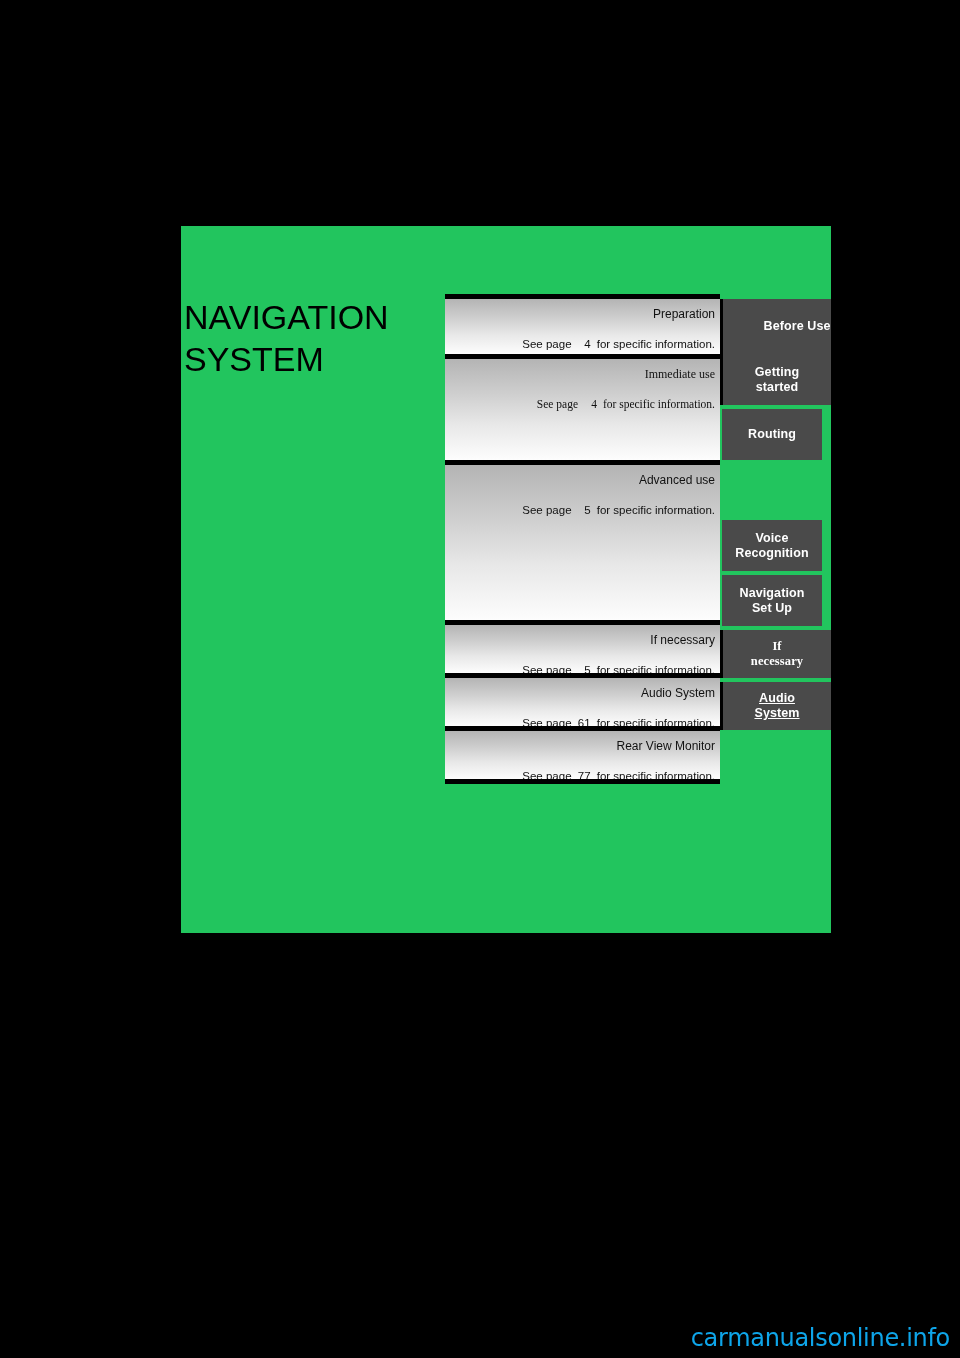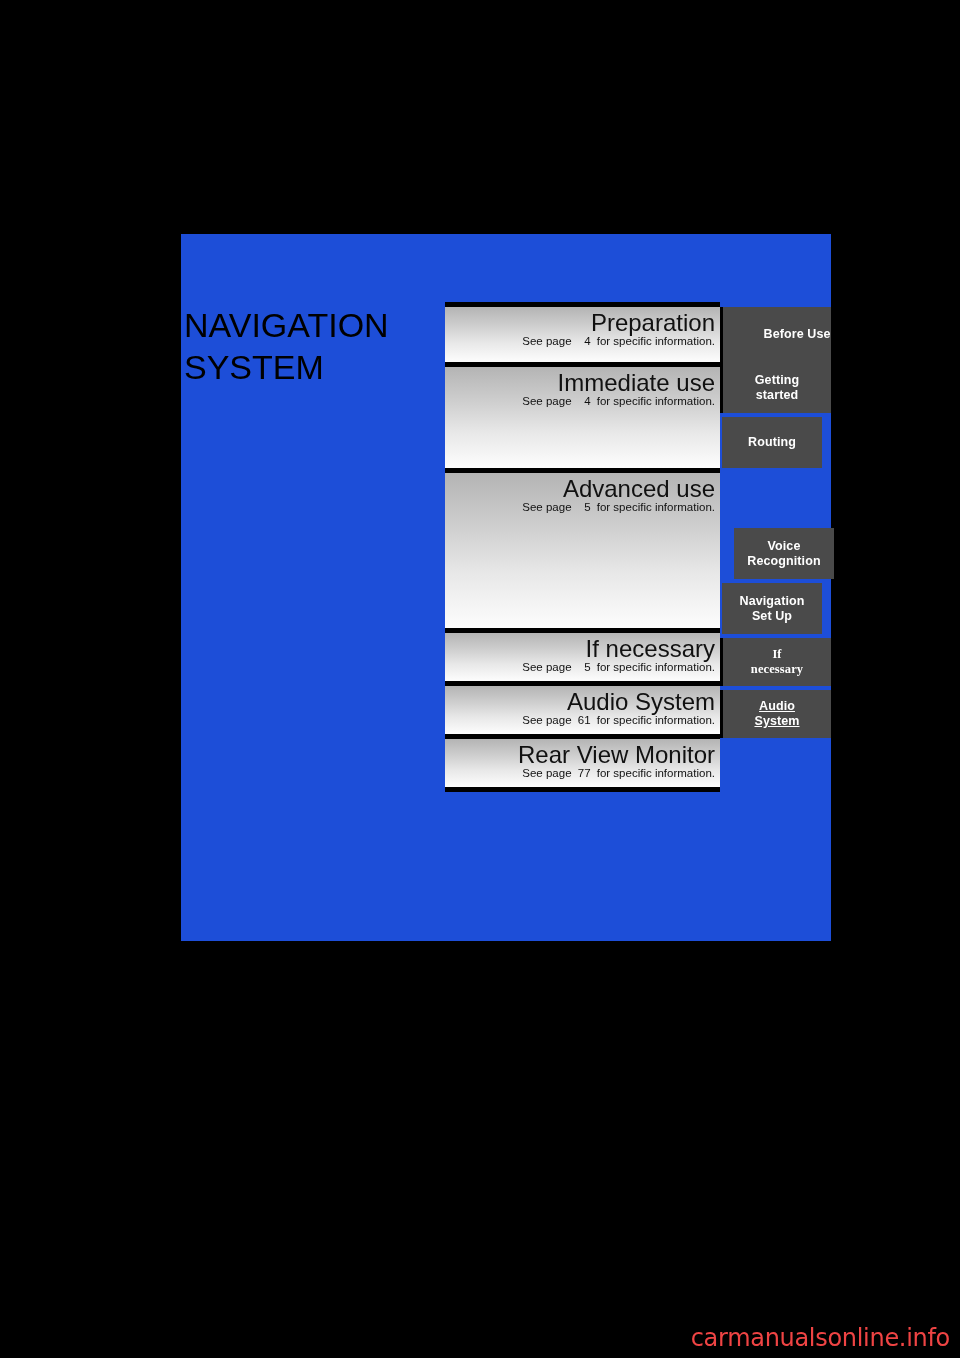--- a/index.html
+++ b/index.html
@@ -12,24 +12,24 @@
     height: 1358px;
     position: relative;
     overflow: hidden;
     font-family: "Liberation Sans", sans-serif;
   }
 
   
   #page-sheet {
     position: absolute;
     left: 181px;
-    top: 234px;
+    top: 226px;
     width: 650px;
     height: 707px;
-    background: #1d4ed8;
+    background: #22c55e;
   }
 
   
   #doc-title {
     position: absolute;
     left: 3px;
     top: 70px;
     width: 250px;
     font-size: 34px;
     line-height: 42px;
@@ -75,32 +75,32 @@
     overflow: hidden;
   }
   .lblock.last {
     border-bottom: 5px solid #000000;
   }
   .lblock-inner {
     padding: 4px 5px 0 0;
     text-align: right;
   }
   .lb-title {
-    font-size: 24px;
+    font-size: 12px;
     line-height: 23px;
     color: #111111;
     font-weight: 400;
     white-space: nowrap;
     padding-left: 22px;
   }
   .lb-sub {
     font-size: 11.5px;
     line-height: 15px;
     color: #111111;
-    margin-top: 0px;
+    margin-top: 11px;
     white-space: nowrap;
     padding-left: 28px;
   }
   .lb-sub .pg {
     display: inline-block;
     width: 16px;
     text-align: right;
   }
   .lb-sub .pg-gap { display:inline-block; width: 3px; }
 
@@ -122,21 +122,21 @@
     white-space: pre-line;
     letter-spacing: 0.1px;
   }
   .tab.grp-top { border-left: 3px solid #000000; left: 0px; width: 111px; }
 
   
   #watermark {
     position: absolute;
     right: 10px;
     bottom: 6px;
-    color: #ef4444;
+    color: #0ea5e9;
     font-size: 24px;
     letter-spacing: -0.3px;
     font-family: "DejaVu Sans", sans-serif;
   }
 </style>
 </head>
 <body>
 
 <div id="page-sheet">
 
@@ -147,21 +147,21 @@
 
     <div id="left-col">
 
       <div class="lblock" style="top:0px;   height:60px;">
         <div class="lblock-inner">
           <div class="lb-title">Preparation</div>
           <div class="lb-sub"><span>See page</span><span class="pg-gap"></span><span class="pg">4</span><span class="pg-gap"></span> <span>for specific information.</span></div>
         </div>
       </div>
 
-      <div class="lblock" style="top:60px;  height:106px;">
+      <div class="lblock" style="top:60px;  height:106px;font-family:Liberation Serif, serif;">
         <div class="lblock-inner">
           <div class="lb-title">Immediate use</div>
           <div class="lb-sub"><span>See page</span><span class="pg-gap"></span><span class="pg">4</span><span class="pg-gap"></span> <span>for specific information.</span></div>
         </div>
       </div>
 
       <div class="lblock" style="top:166px; height:160px;">
         <div class="lblock-inner">
           <div class="lb-title">Advanced use</div>
           <div class="lb-sub"><span>See page</span><span class="pg-gap"></span><span class="pg">5</span><span class="pg-gap"></span> <span>for specific information.</span></div>
@@ -190,21 +190,21 @@
       </div>
 
     </div>
 
     <div id="right-col">
 
       <div class="tab grp-top" style="top:5px;   height:55px;padding-left:40px;">Before Use</div>
       <div class="tab grp-top" style="top:60px;  height:51px;">Getting
 started</div>
       <div class="tab" style="top:115px; height:51px;">Routing</div>
-      <div class="tab" style="top:226px; height:51px;margin-left:12px;">Voice
+      <div class="tab" style="top:226px; height:51px;">Voice
 Recognition</div>
       <div class="tab" style="top:281px; height:51px;">Navigation
 Set Up</div>
       <div class="tab grp-top" style="top:336px; height:48px;font-family:Liberation Serif, serif;">If
 necessary</div>
       <div class="tab grp-top" style="top:388px; height:48px;text-decoration:underline;">Audio
 System</div>
 
     </div>
 

